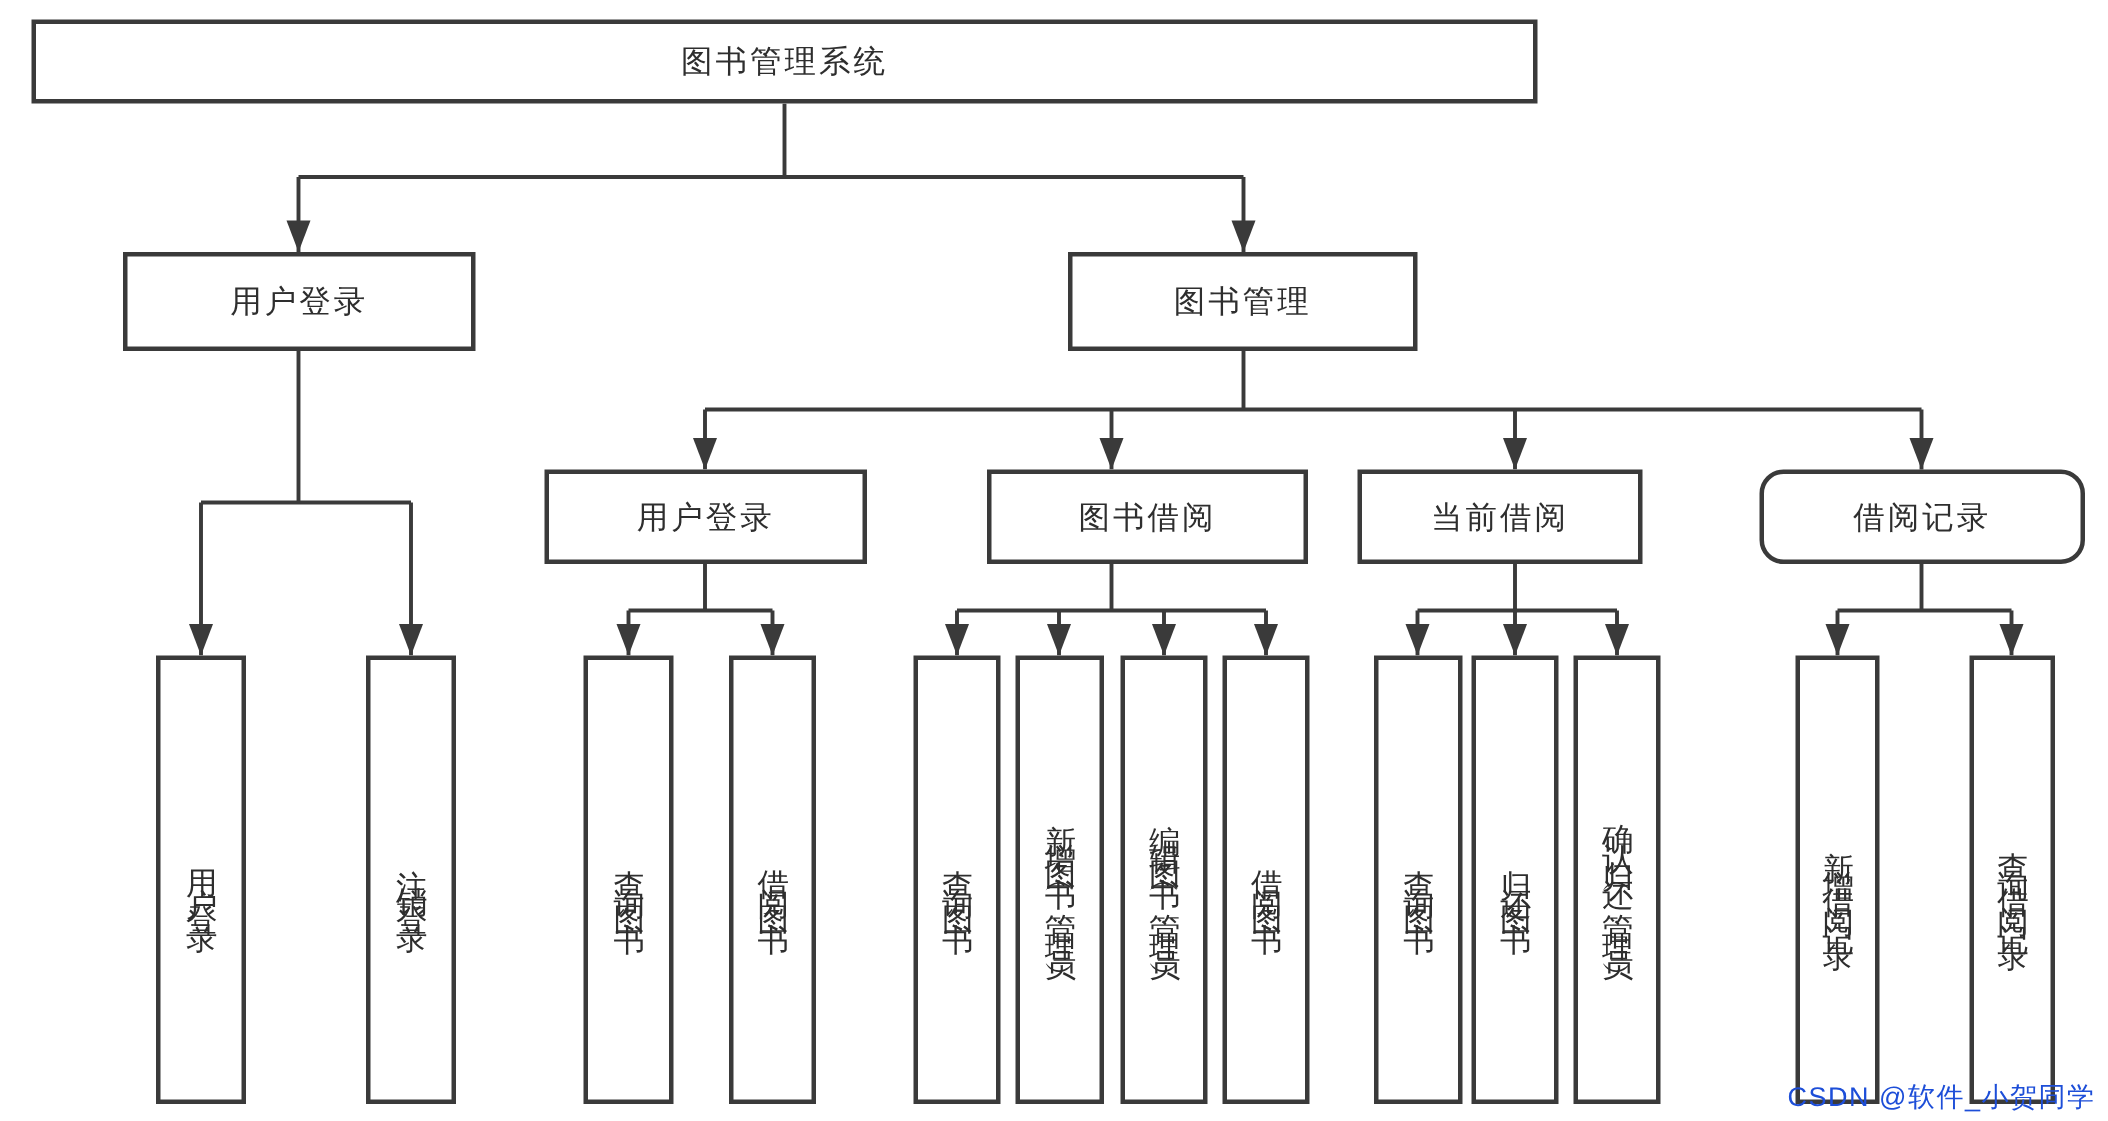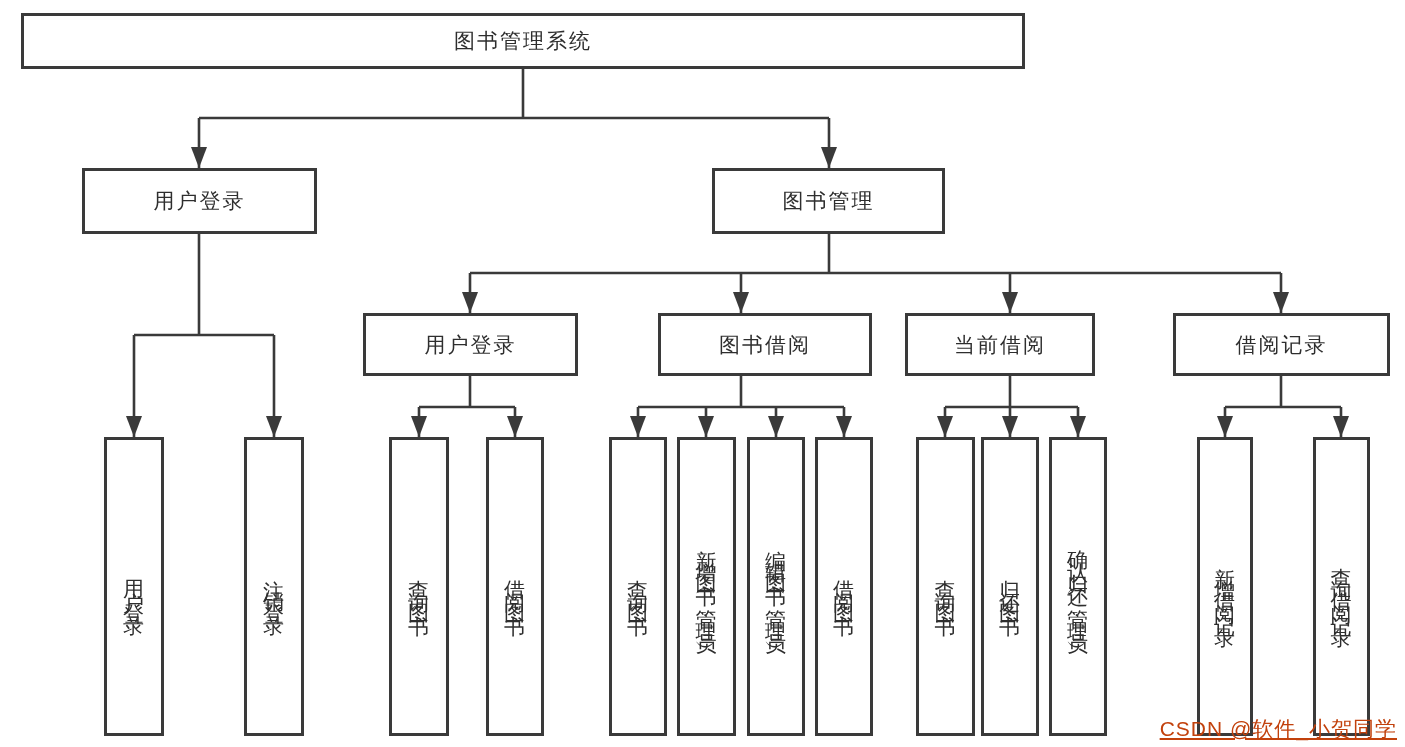--- a/index.html
+++ b/index.html
@@ -55,26 +55,25 @@
     font-size: 21px;
     letter-spacing: 12px;
     line-height: 1;
     color: #2e2e2e;
     white-space: nowrap;
   }
   .watermark {
     position: absolute;
     right: 8px;
     bottom: 4px;
-    font-size: 21px;
+    font-size: 18px;
     letter-spacing: 1px;
-    color: #c2410c;
+    color: #1d4ed8;
     z-index: 5;
     white-space: nowrap;
-    text-decoration: underline;
   }
 </style>
 </head>
 <body>
 
 <div class="stage">
 
   <svg class="wires" viewBox="0 0 1405 747" xmlns="http://www.w3.org/2000/svg">
     <g stroke="#3a3a3a" stroke-width="2.6" fill="none">
       <path d="M523 69 V118 M199 118 H829 M199 118 V168 M829 118 V168"></path>
@@ -121,21 +120,21 @@
 
   <div class="node lvl3" style="left:363px; top:313px; width:215px;">
     <span class="hlabel">用户登录</span>
   </div>
   <div class="node lvl3" style="left:634px; top:313px; width:214px;margin-left:24px;">
     <span class="hlabel">图书借阅</span>
   </div>
   <div class="node lvl3" style="left:905px; top:313px; width:190px;">
     <span class="hlabel">当前借阅</span>
   </div>
-  <div class="node lvl3" style="left:1173px; top:313px; width:217px;">
+  <div class="node lvl3" style="left:1173px; top:313px; width:217px;border-radius:16px;">
     <span class="hlabel">借阅记录</span>
   </div>
 
   <div class="node leaf" style="left:104px; width:60px;">
     <span class="vlabel">用户登录</span>
   </div>
   <div class="node leaf" style="left:244px; width:60px;">
     <span class="vlabel">注销登录</span>
   </div>
 

